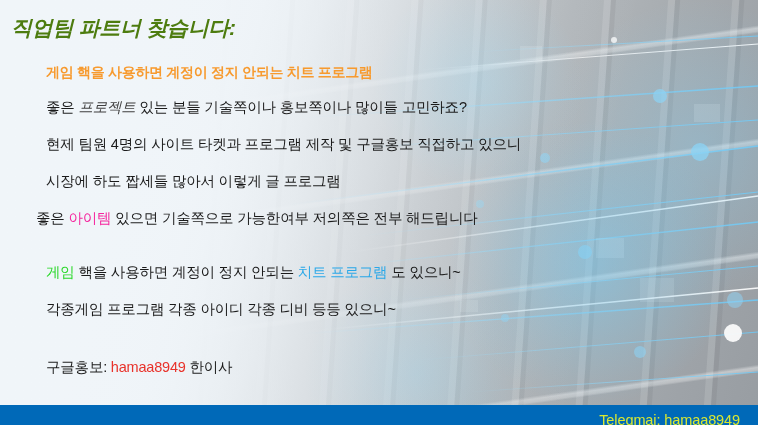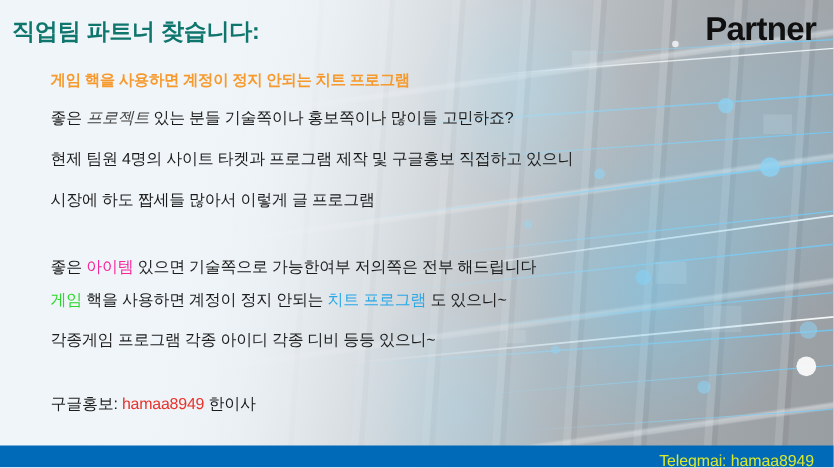--- a/index.html
+++ b/index.html
@@ -196,30 +196,29 @@
       <rect x="640" y="278" width="34" height="24" opacity="0.14"></rect>
       <rect x="694" y="104" width="26" height="18" opacity="0.16"></rect>
       <rect x="520" y="46" width="22" height="14" opacity="0.15"></rect>
       <rect x="460" y="300" width="18" height="12" opacity="0.12"></rect>
     </g>
   </svg>
 
   <div class="bg-layer bg-glow"></div>
   <div class="bg-layer bg-fade"></div>
 
-  <div class="slide-title" style="color: #0f766e;">직업팀 파트너 찾습니다:</div>
-  <div class="brand-logo" style="color: rgb(16, 16, 16);">Partner</div>
+  <div class="slide-title" style="color: #4d7c0f; font-style: italic;">직업팀 파트너 찾습니다:</div>
 
   <div class="line headline" style="left:46px; top:64px; color:#f79a2e;text-align:right;">게임 핵을 사용하면 계정이 정지 안되는 치트 프로그램</div>
 
   <div class="body-block" id="lines-host">
       <div class="line" style="left: 46px; top: 98px;"><span class="hl" style="color: rgb(27, 27, 27);">좋은 </span><span class="hl" style="color: #404040; font-style: italic;">프로젝트</span><span class="hl" style="color: rgb(27, 27, 27);"> 있는 분들  기술쪽이나 홍보쪽이나 많이들 고민하죠?</span></div>
       <div class="line" style="left: 46px; top: 135px;"><span class="hl" style="color: rgb(27, 27, 27);">현제 팀원 4명의  사이트 타켓과  프로그램 제작 및 구글홍보 직접하고 있으니</span></div>
       <div class="line" style="left: 46px; top: 172px;"><span class="hl" style="color: rgb(27, 27, 27);">시장에 하도 짭세들 많아서  이렇게 글 프로그램</span></div>
-      <div class="line" style="left: 46px; top: 209px; margin-top: 24px;"><span class="hl" style="color: rgb(27, 27, 27);">좋은 </span><span class="hl" style="color: rgb(245, 37, 158);">아이템</span><span class="hl" style="color: rgb(27, 27, 27);"> 있으면 기술쪽으로 가능한여부 저의쪽은 전부 해드립니다</span></div>
+      <div class="line" style="left: 36px; top: 209px;"><span class="hl" style="color: rgb(27, 27, 27);">좋은 </span><span class="hl" style="color: rgb(245, 37, 158);">아이템</span><span class="hl" style="color: rgb(27, 27, 27);"> 있으면 기술쪽으로 가능한여부 저의쪽은 전부 해드립니다</span></div>
       <div class="line" style="left: 46px; top: 263px;"><span class="hl" style="color: rgb(42, 216, 42);">게임</span><span class="hl" style="color: rgb(27, 27, 27);"> 핵을 사용하면 계정이 정지 안되는 </span><span class="hl" style="color: rgb(42, 168, 232);">치트 프로그램</span><span class="hl" style="color: rgb(27, 27, 27);">  도 있으니~</span></div>
       <div class="line" style="left: 46px; top: 300px;"><span class="hl" style="color: rgb(27, 27, 27);">각종게임 프로그램  각종 아이디  각종 디비 등등 있으니~</span></div>
       <div class="line contact" style="left: 46px; top: 358px;"><span class="hl" style="color: rgb(27, 27, 27);">구글홍보: </span><span class="hl" style="color: rgb(232, 50, 42);">hamaa8949</span><span class="hl" style="color: rgb(27, 27, 27);">  한이사</span></div>
     </div>
 
   <div class="bottom-bar" style="background: rgb(0, 105, 184);">
     <div class="bottom-bar-text" style="color: rgb(217, 232, 48);">Telegmai: hamaa8949</div>
   </div>
 
 </div>

